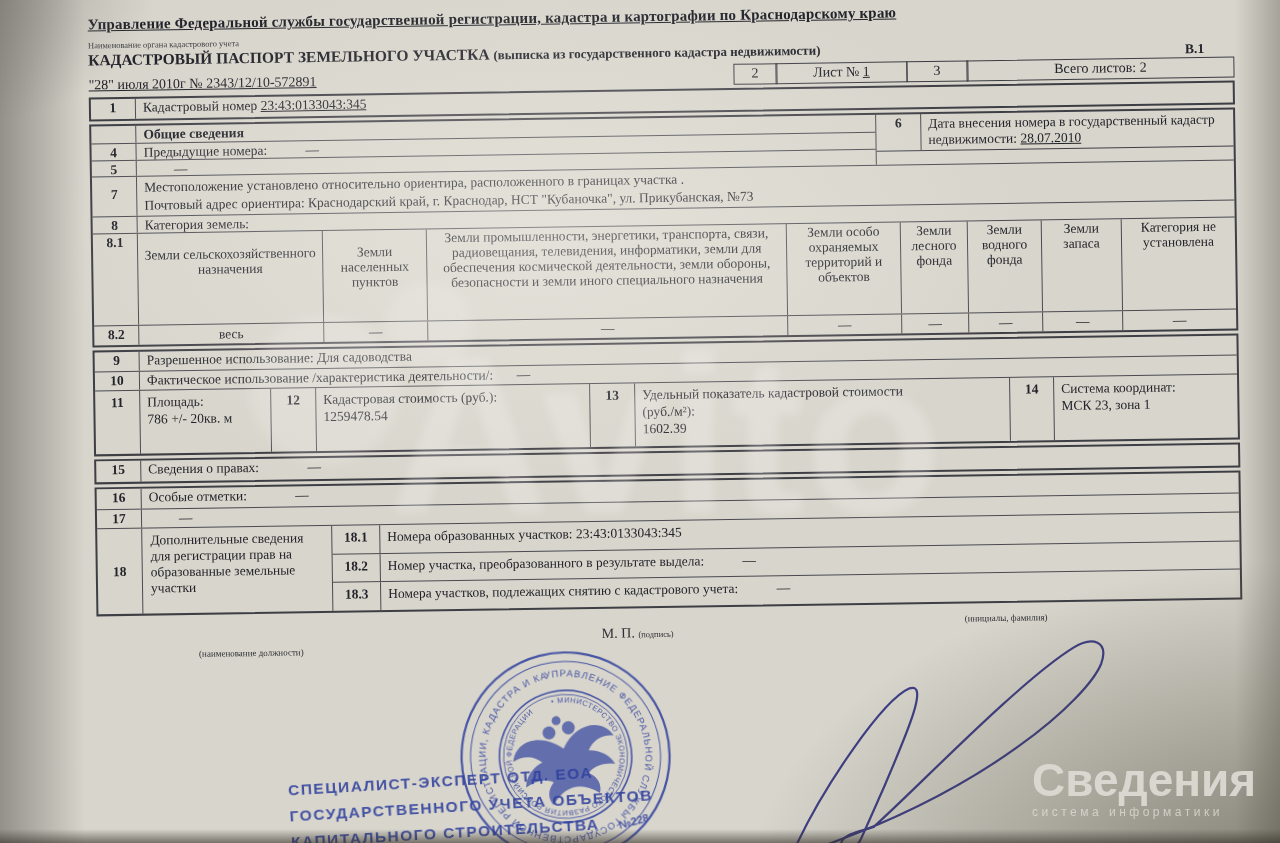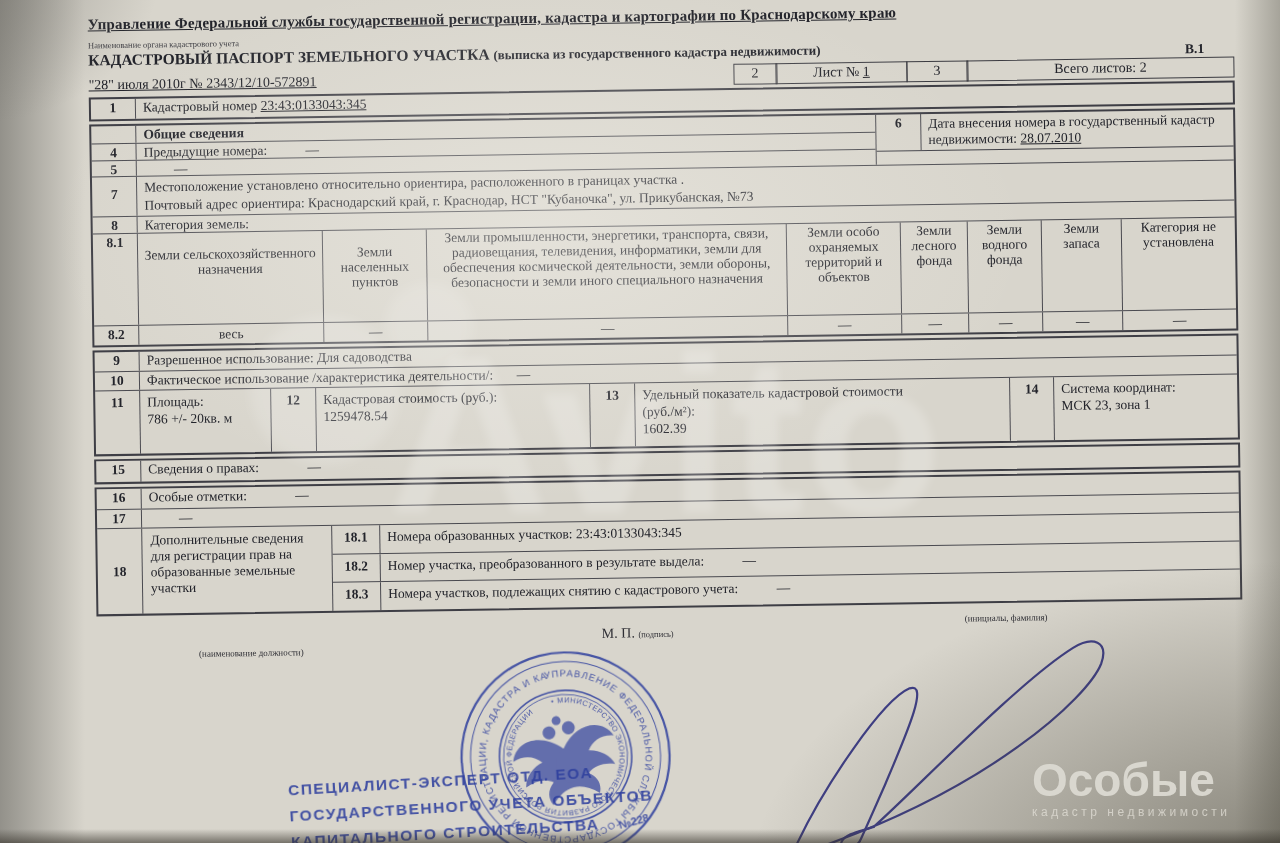--- a/index.html
+++ b/index.html
@@ -365,17 +365,17 @@
   <div class="shade shade-right"></div>
   <div class="shade shade-tl"></div>
   <div class="shade shade-br"></div>
   <div class="shade shade-bottom"></div>
 
   <div class="avito-dot1"></div>
   <div class="avito-dot2"></div>
   <div class="avito-wm">Avito</div>
 
   <div class="neagent">
-    <div class="neagent-title">Особые</div>
-    <div class="neagent-tagline">кадастр недвижимости</div>
+    <div class="neagent-title">Сведения</div>
+    <div class="neagent-tagline">система информатики</div>
   </div>
 
 </div>
 
 </body></html>

